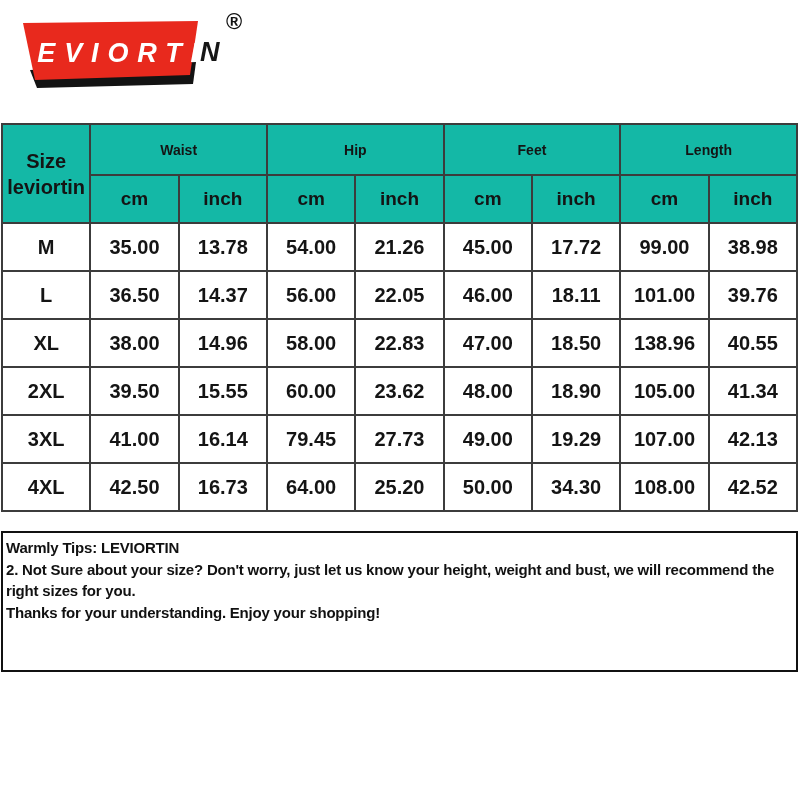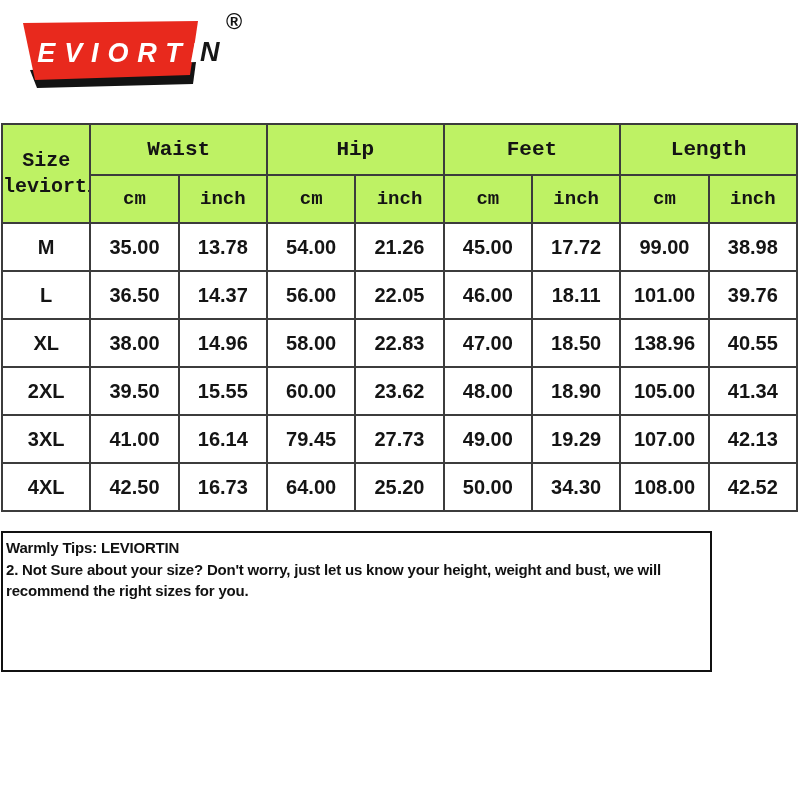--- a/index.html
+++ b/index.html
@@ -33,39 +33,39 @@
   }
   .size-table th, .size-table td {
     border: 2px solid #3c3c3c;
     text-align: center;
     vertical-align: middle;
     font-weight: 700;
     color: #141414;
     padding: 0;
     overflow: hidden;
   }
-  .size-table thead th { background: #bef264; font-family: Liberation Mono, monospace; }
+  .size-table thead th { background: #14b8a6; }
   .row-group { height: 51px; }
   .row-units { height: 48px; }
-  .group-h { font-size: 21px; margin-left: 24px; }
+  .group-h { font-size: 14px; margin-left: 24px; }
   .unit-h  { font-size: 19px; margin-top: 8px; }
   .corner-h { font-size: 20px; line-height: 1.3; }
   .corner-h span { display: block; }
   .size-table tbody tr { height: 48px; }
   .size-table tbody th, .size-table tbody td {
     font-size: 20px;
     background: #ffffff;
   }
 
   
   .tips-box {
     position: absolute;
     top: 531px;
     left: 1px;
-    width: 711px;
+    width: 797px;
     height: 141px;
     box-sizing: border-box;
     border: 2px solid #111111;
     padding: 4px 4px 0 3px;
     font-weight: 700;
     font-size: 15px;
     line-height: 21.5px;
     letter-spacing: -0.2px;
     color: #111111;
     background: #ffffff;
@@ -186,15 +186,16 @@
         <td>34.30</td>
         <td>108.00</td>
         <td>42.52</td>
       </tr>
     </tbody>
   </table>
 
   <div class="tips-box">
     <div>Warmly Tips: LEVIORTIN</div>
     <div>2. Not Sure about your size? Don't worry, just let us know your height, weight and bust, we will recommend the right sizes for you.</div>
+    <div>Thanks for your understanding. Enjoy your shopping!</div>
   </div>
 
 </div>
 
 </body></html>

